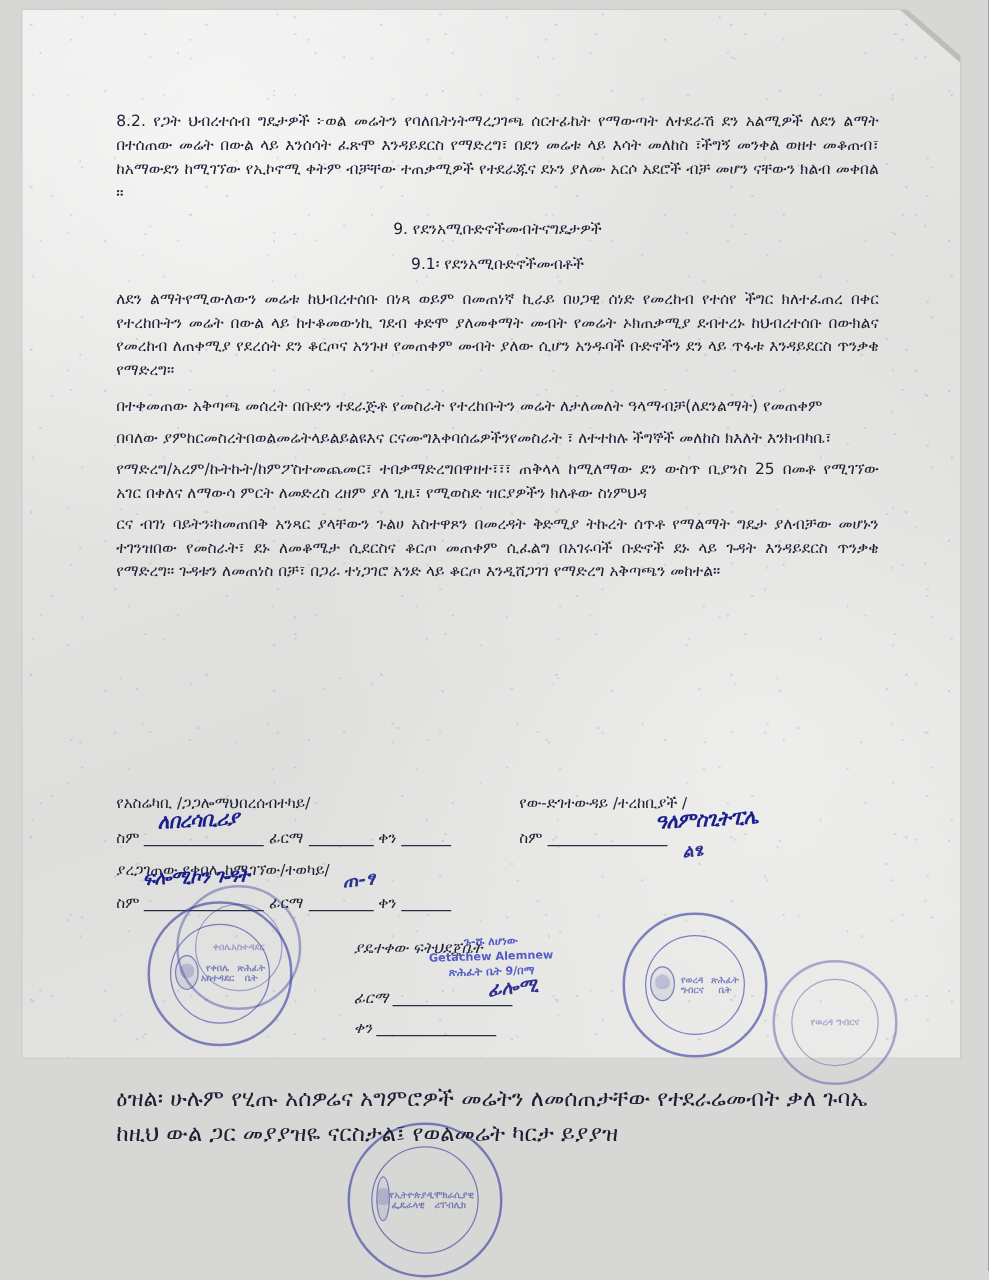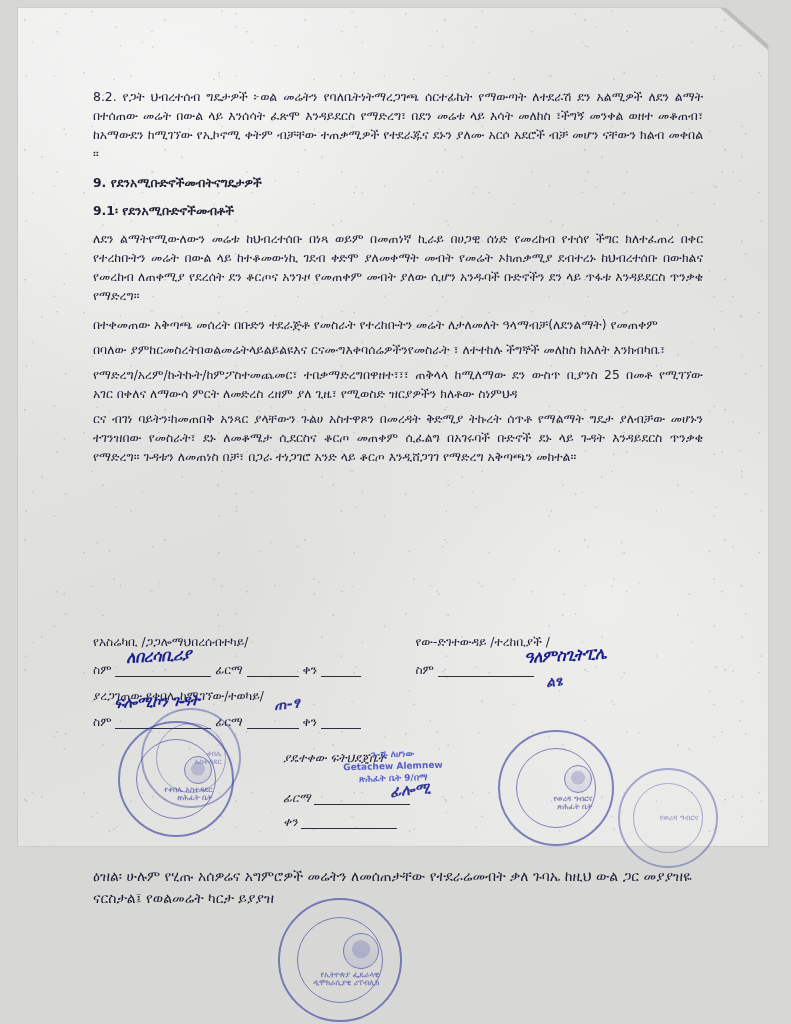--- a/index.html
+++ b/index.html
@@ -87,24 +87,24 @@
     color: #1d1f33;
     font-size: 12.4px;
     line-height: 1.52;
   }
   .para {
     margin: 0 0 11px 0;
     text-align: justify;
     font-family: "DejaVu Sans", sans-serif;
   }
   .para.heading {
-    font-weight: bold;
+    font-weight: normal;
     margin-top: 3px;
     margin-bottom: 9px;
-    text-align: left;
+    text-align: center;
   }
   .para.tight { margin-bottom: 6px; }
 
   
   .sig-area {
     position: absolute;
     left: 75px;
     top: 627px;
     width: 620px;
     color: #1d1f33;
@@ -155,23 +155,23 @@
     font-size: 8px;
     line-height: 1.1;
     pointer-events: none;
   }
   .stamp .inner {
     border-radius: 50%;
     border: 1px solid #3a3fa0;
     width: 72%;
     height: 72%;
     display: flex;
-    align-items: flex-end;
+    align-items: center;
     justify-content: center;
-    flex-direction: column;
+    flex-direction: row;
     padding: 3px;
     box-sizing: border-box;
   }
   .stamp .emblem {
     width: 26px;
     height: 26px;
     border-radius: 50%;
     border: 1px solid #3a3fa0;
     margin-bottom: 2px;
     background:
@@ -197,21 +197,21 @@
     font-weight: bold;
   }
 
   
   .footer-note {
     position: absolute;
     left: 75px;
     top: 858px;
     width: 620px;
     color: #1d1f33;
-    font-size: 14px;
+    font-size: 18px;
     line-height: 1.55;
   }
 </style>
 </head>
 <body>
 
 <div class="page">
   <div class="paper">
     <div class="speckle"></div>
     <div class="corner-fold"></div>

